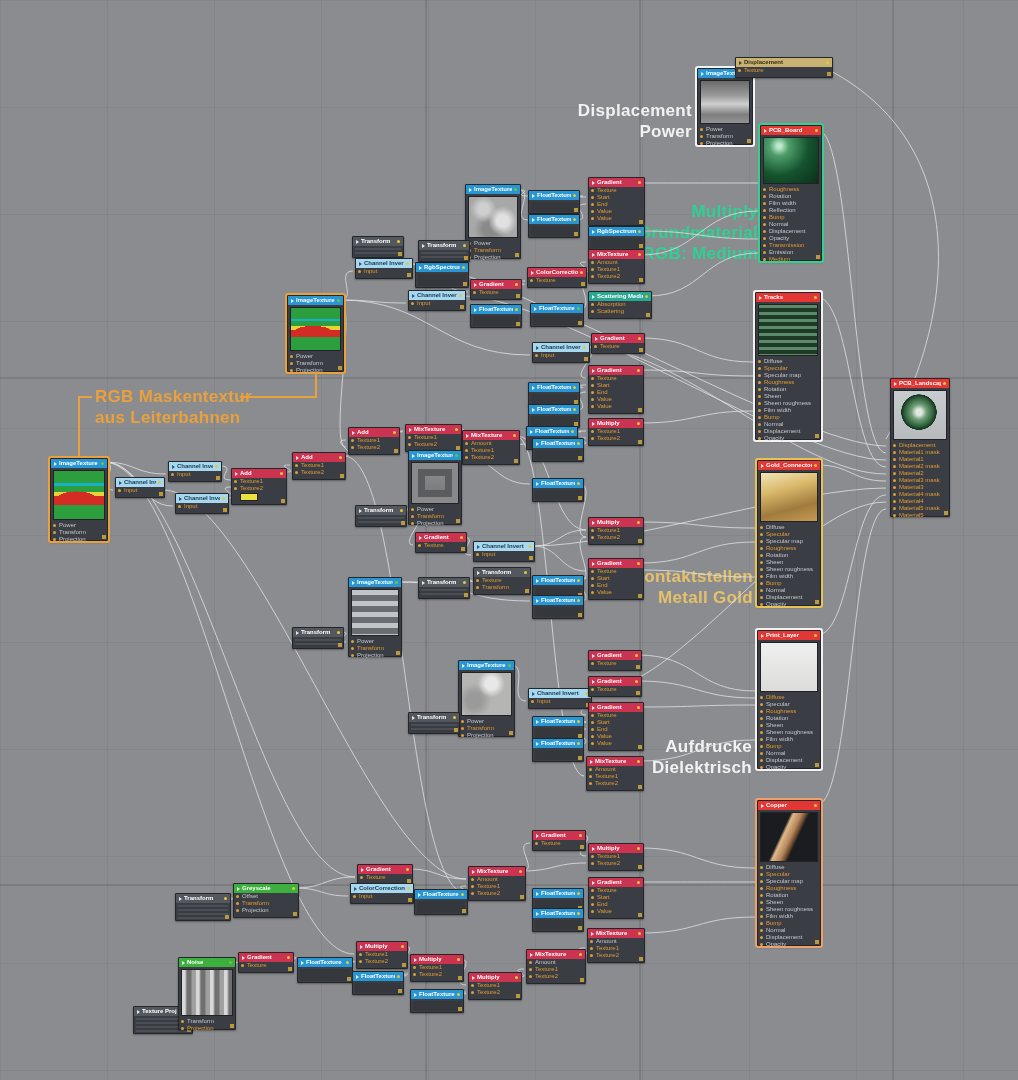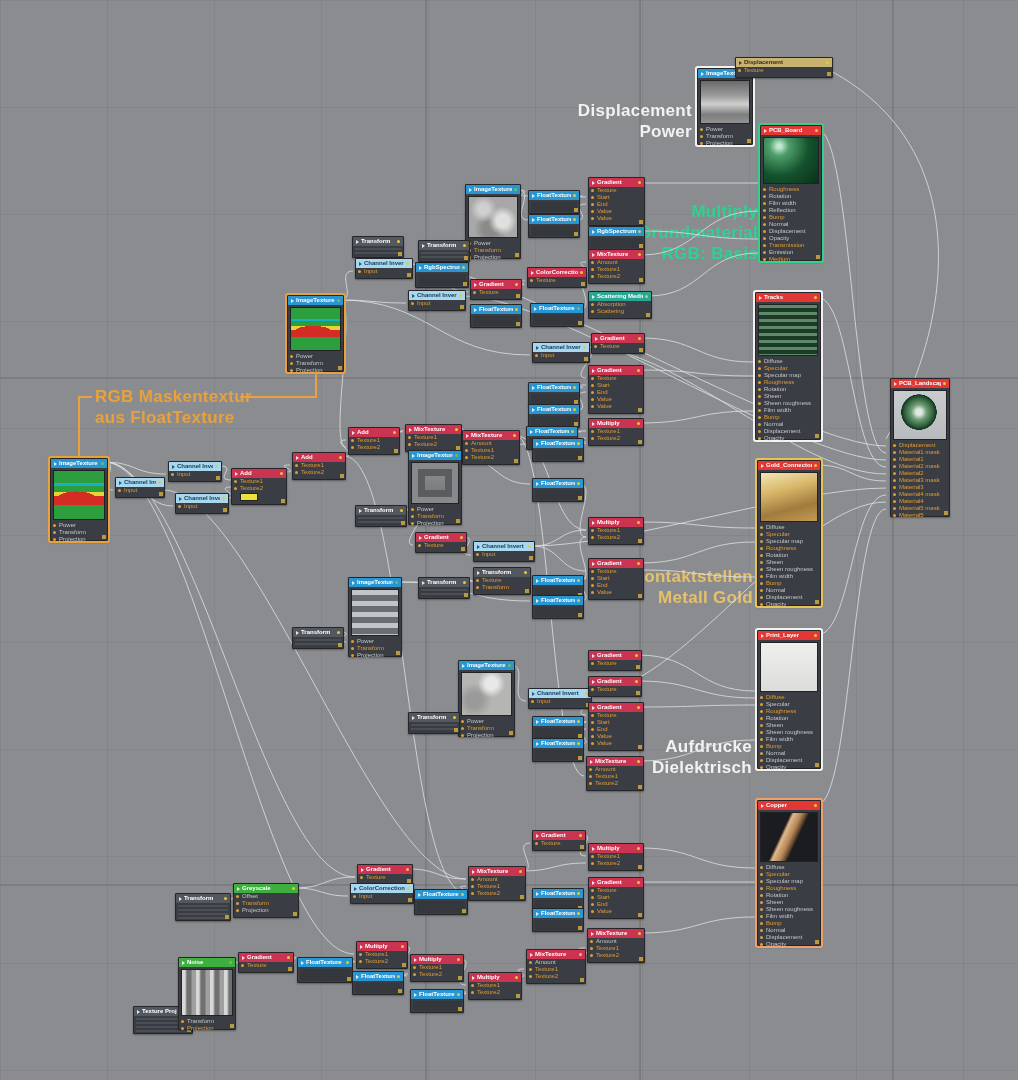--- a/index.html
+++ b/index.html
@@ -49,33 +49,33 @@
 
 <div class="canvas" id="canvas">
   <div id="annotations">
       <div class="ann r" style="top: 100px; right: 326px; color: rgb(242, 242, 242);">
         <div>Displacement</div>
         <div>Power</div>
       </div>
       <div class="ann r" style="top: 201px; right: 260px; color: rgb(47, 208, 148);">
         <div>Multiply</div>
         <div>Grundmaterial</div>
-        <div>RGB: Basis</div>
+        <div>RGB: Medium</div>
       </div>
       <div class="ann r" style="top: 566px; right: 265px; color: rgb(231, 193, 105);">
         <div>Kontaktstellen</div>
         <div>Metall Gold</div>
       </div>
       <div class="ann r" style="top: 736px; right: 266px; color: rgb(242, 242, 242); margin-left: 24px;">
         <div>Aufdrucke</div>
         <div>Dielektrisch</div>
       </div>
       <div class="ann" style="top: 386px; left: 95px; color: rgb(232, 161, 60);">
         <div>RGB Maskentextur</div>
-        <div>aus FloatTexture</div>
+        <div>aus Leiterbahnen</div>
       </div>
     </div>
   <svg id="wire-svg" width="1018" height="1080" viewBox="0 0 1018 1080">
       <line x1="426" y1="0" x2="426" y2="1080" stroke="rgba(40,42,45,0.30)"></line>
       <line x1="640" y1="0" x2="640" y2="1080" stroke="rgba(40,42,45,0.30)"></line>
       <line x1="893" y1="0" x2="893" y2="1080" stroke="rgba(40,42,45,0.30)"></line>
       <line x1="0" y1="378" x2="1018" y2="378" stroke="rgba(40,42,45,0.30)"></line>
       <line x1="0" y1="885" x2="1018" y2="885" stroke="rgba(40,42,45,0.30)"></line>
       <path d="M 749 74 C 767 74, 719 70, 737 70" fill="none" stroke="#dfe2e4" stroke-opacity="0.8" stroke-width="1"></path>
       <path d="M 829 70 C 980 150, 950 330, 886 439" fill="none" stroke="#dfe2e4" stroke-opacity="0.8" stroke-width="1"></path>

